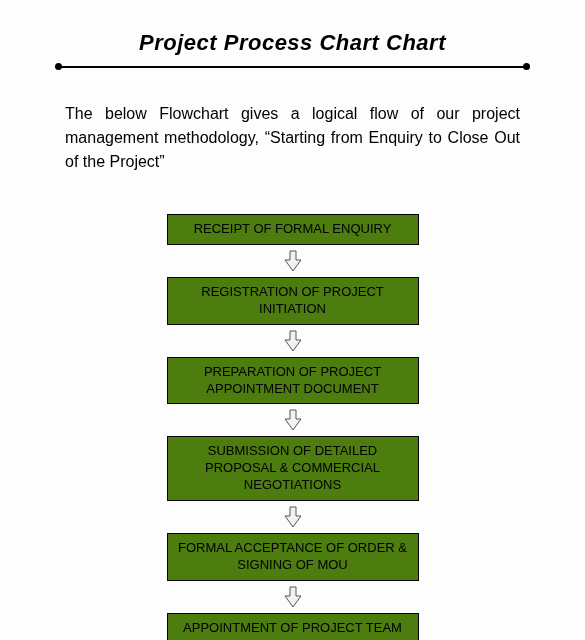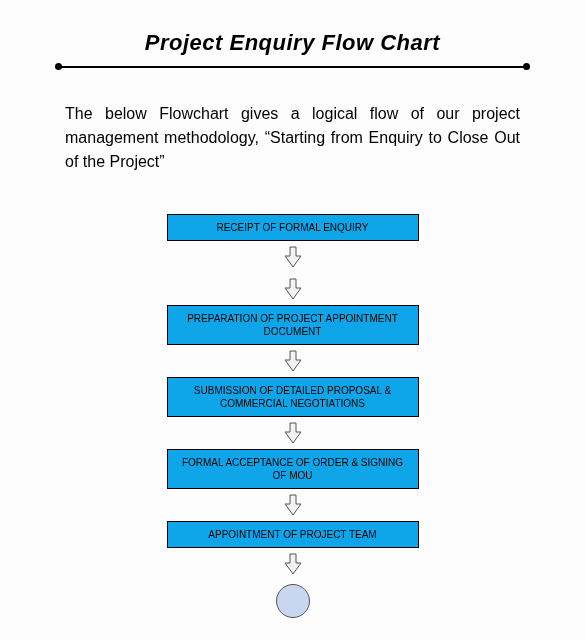--- a/index.html
+++ b/index.html
@@ -54,24 +54,24 @@
   }
   .flow {
     display: flex;
     flex-direction: column;
     align-items: center;
   }
   .step-box {
     border: 1px solid #000;
     width: 252px;
     text-align: center;
-    font-size: 10px;
+    font-size: 13px;
     padding: 6px 10px;
     line-height: 1.3;
-    background: #0ea5e9;
+    background: #4d7c0f;
   }
   .arrow {
     margin: 5px 0;
   }
   .arrow svg { display: block; }
   .terminator {
     margin-top: 4px;
   }
   .terminator-circle {
     width: 34px;
@@ -80,21 +80,21 @@
     background: #c8d7ef;
     border: 1px solid #555;
   }
 </style>
 </head>
 <body>
 
 <div class="page">
 
   <div class="title-wrap">
-    <span class="title">Project Enquiry Flow Chart</span>
+    <span class="title">Project Process Chart Chart</span>
   </div>
 
   <div class="rule">
     <div class="rule-dot left"></div>
     <div class="rule-line"></div>
     <div class="rule-dot right"></div>
   </div>
 
   <p class="intro">The below Flowchart gives a logical flow of our project management methodology, “Starting from Enquiry to Close Out of the Project”</p>
 
@@ -102,20 +102,23 @@
 
     <div class="step-box">
       <span>RECEIPT OF FORMAL ENQUIRY</span>
     </div>
     <div class="arrow">
       <svg width="20" height="22" viewBox="0 0 20 22">
         <path d="M7 1 H13 V10 H18 L10 21 L2 10 H7 Z" fill="#f2f2f2" stroke="#555" stroke-width="1"></path>
       </svg>
     </div>
 
+    <div class="step-box">
+      <span>REGISTRATION OF PROJECT INITIATION</span>
+    </div>
     <div class="arrow">
       <svg width="20" height="22" viewBox="0 0 20 22">
         <path d="M7 1 H13 V10 H18 L10 21 L2 10 H7 Z" fill="#f2f2f2" stroke="#555" stroke-width="1"></path>
       </svg>
     </div>
 
     <div class="step-box">
       <span>PREPARATION OF PROJECT APPOINTMENT DOCUMENT</span>
     </div>
     <div class="arrow">

